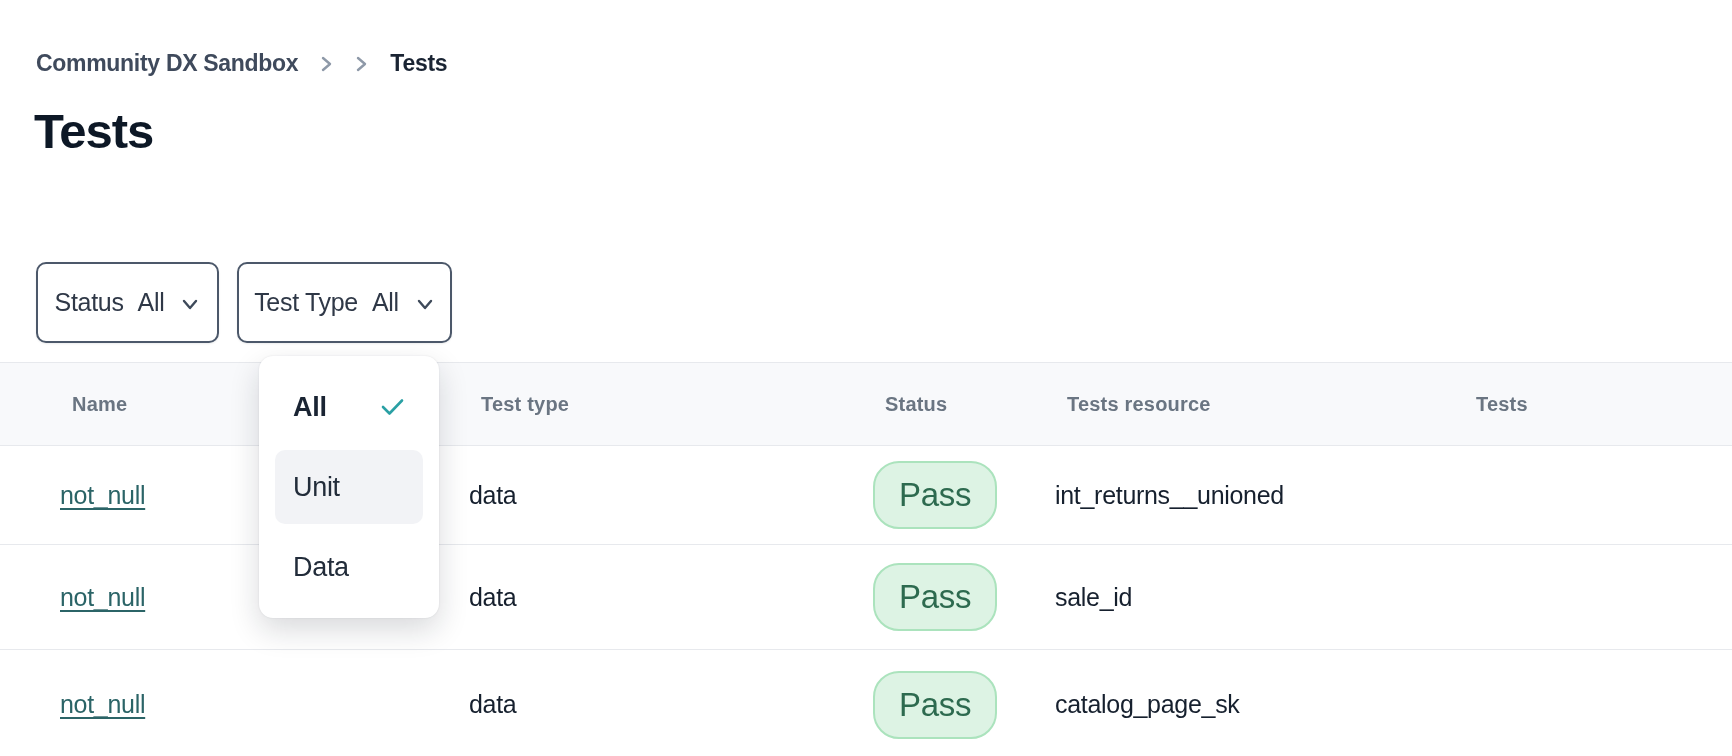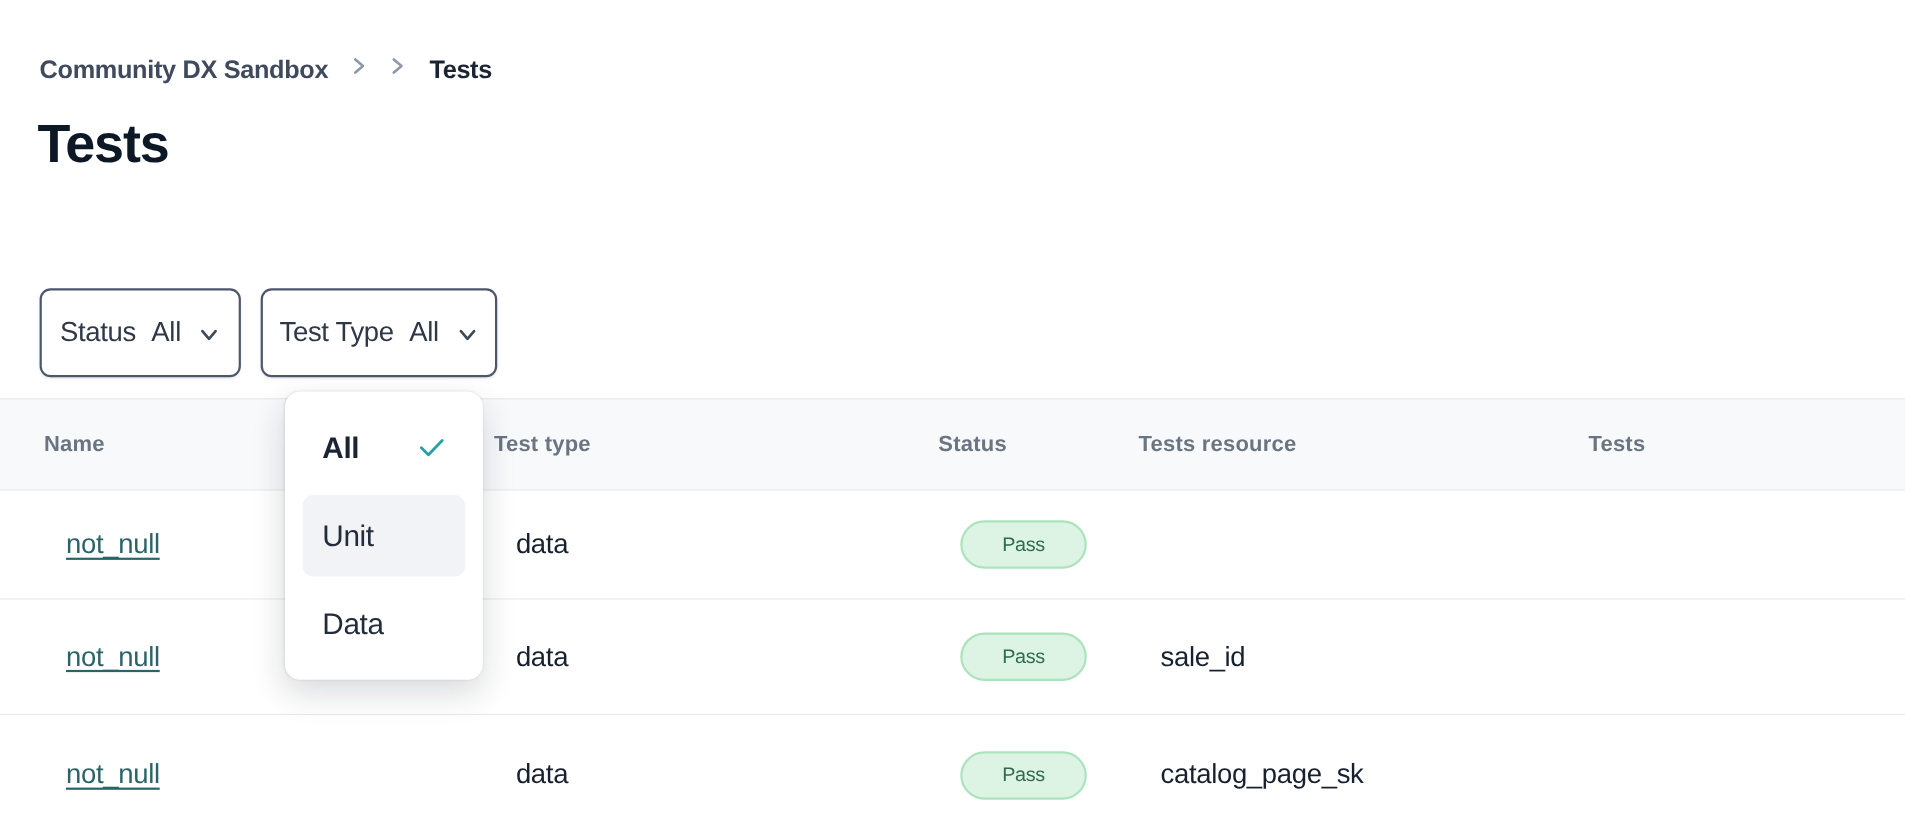--- a/index.html
+++ b/index.html
@@ -23,21 +23,21 @@
     overflow:hidden;
     background:#ffffff;
     font-family:"Liberation Sans", sans-serif;
     color:var(--text-primary);
     letter-spacing:-0.3px;
   }
 
   
   .breadcrumb{
     position:absolute;left:36px;top:50px;
-    display:flex;gap:22px;
+    display:flex;align-items:center;gap:22px;
     font-size:23px;font-weight:700;color:var(--text-slate);
   }
   .bc-item{text-decoration:none;color:var(--text-slate);cursor:pointer;}
   .bc-item.current{color:#1a2433;}
   .bc-sep{flex:0 0 auto;}
 
   
   .page-title{
     position:absolute;left:34px;top:103px;
     font-size:49px;font-weight:600;color:#0d1826;letter-spacing:-1px;
@@ -65,37 +65,37 @@
     display:grid;
     grid-template-columns:409px 404px 182px 409px 1fr;
     align-items:center;
   }
   .thead{
     height:84px;background:var(--header-bg);
     border-top:1px solid var(--divider);
     border-bottom:1px solid var(--divider);
   }
   .th{
-    padding-left:40px;
+    padding-left:72px;
     font-size:20px;font-weight:700;color:var(--text-header);letter-spacing:0.2px;
   }
   .trow{border-bottom:1px solid var(--divider);}
   .trow:nth-child(1){height:99px;}
   .trow:nth-child(2){height:105px;}
   .trow:nth-child(3){height:110px;}
   .cell{padding-left:60px;font-size:25px;color:var(--text-primary);}
   .test-link{
     color:var(--link-teal);font-weight:400;cursor:pointer;
     text-decoration:underline;text-decoration-thickness:2px;text-underline-offset:4px;
   }
   .pill{
     display:inline-flex;align-items:center;justify-content:center;
-    min-width:115px;height:44px;padding:0 24px;
+    min-width:115px;height:68px;padding:0 24px;
     background:var(--pass-bg);border:2px solid var(--pass-border);border-radius:26px;
-    color:var(--pass-text);font-size:18px;font-weight:500;
+    color:var(--pass-text);font-size:33px;font-weight:500;
   }
 
   
   .dropdown{
     position:absolute;left:259px;top:356px;width:180px;
     background:#fff;border-radius:14px;padding:14px 16px;
     box-shadow:0 12px 30px rgba(16,24,40,.16), 0 0 2px rgba(16,24,40,.10);
     display:flex;flex-direction:column;gap:6px;z-index:20;
   }
   .dd-item{
@@ -148,20 +148,21 @@
   </div>
   <div class="tbody" id="tbody">
   <div class="trow">
     <div class="cell">
       <a class="test-link">not_null</a>
     </div>
     <div class="cell">data</div>
     <div class="cell">
       <span class="pill">Pass</span>
     </div>
+    <div class="cell">int_returns__unioned</div>
   </div>
 
   <div class="trow">
     <div class="cell">
       <a class="test-link">not_null</a>
     </div>
     <div class="cell">data</div>
     <div class="cell">
       <span class="pill">Pass</span>
     </div>

